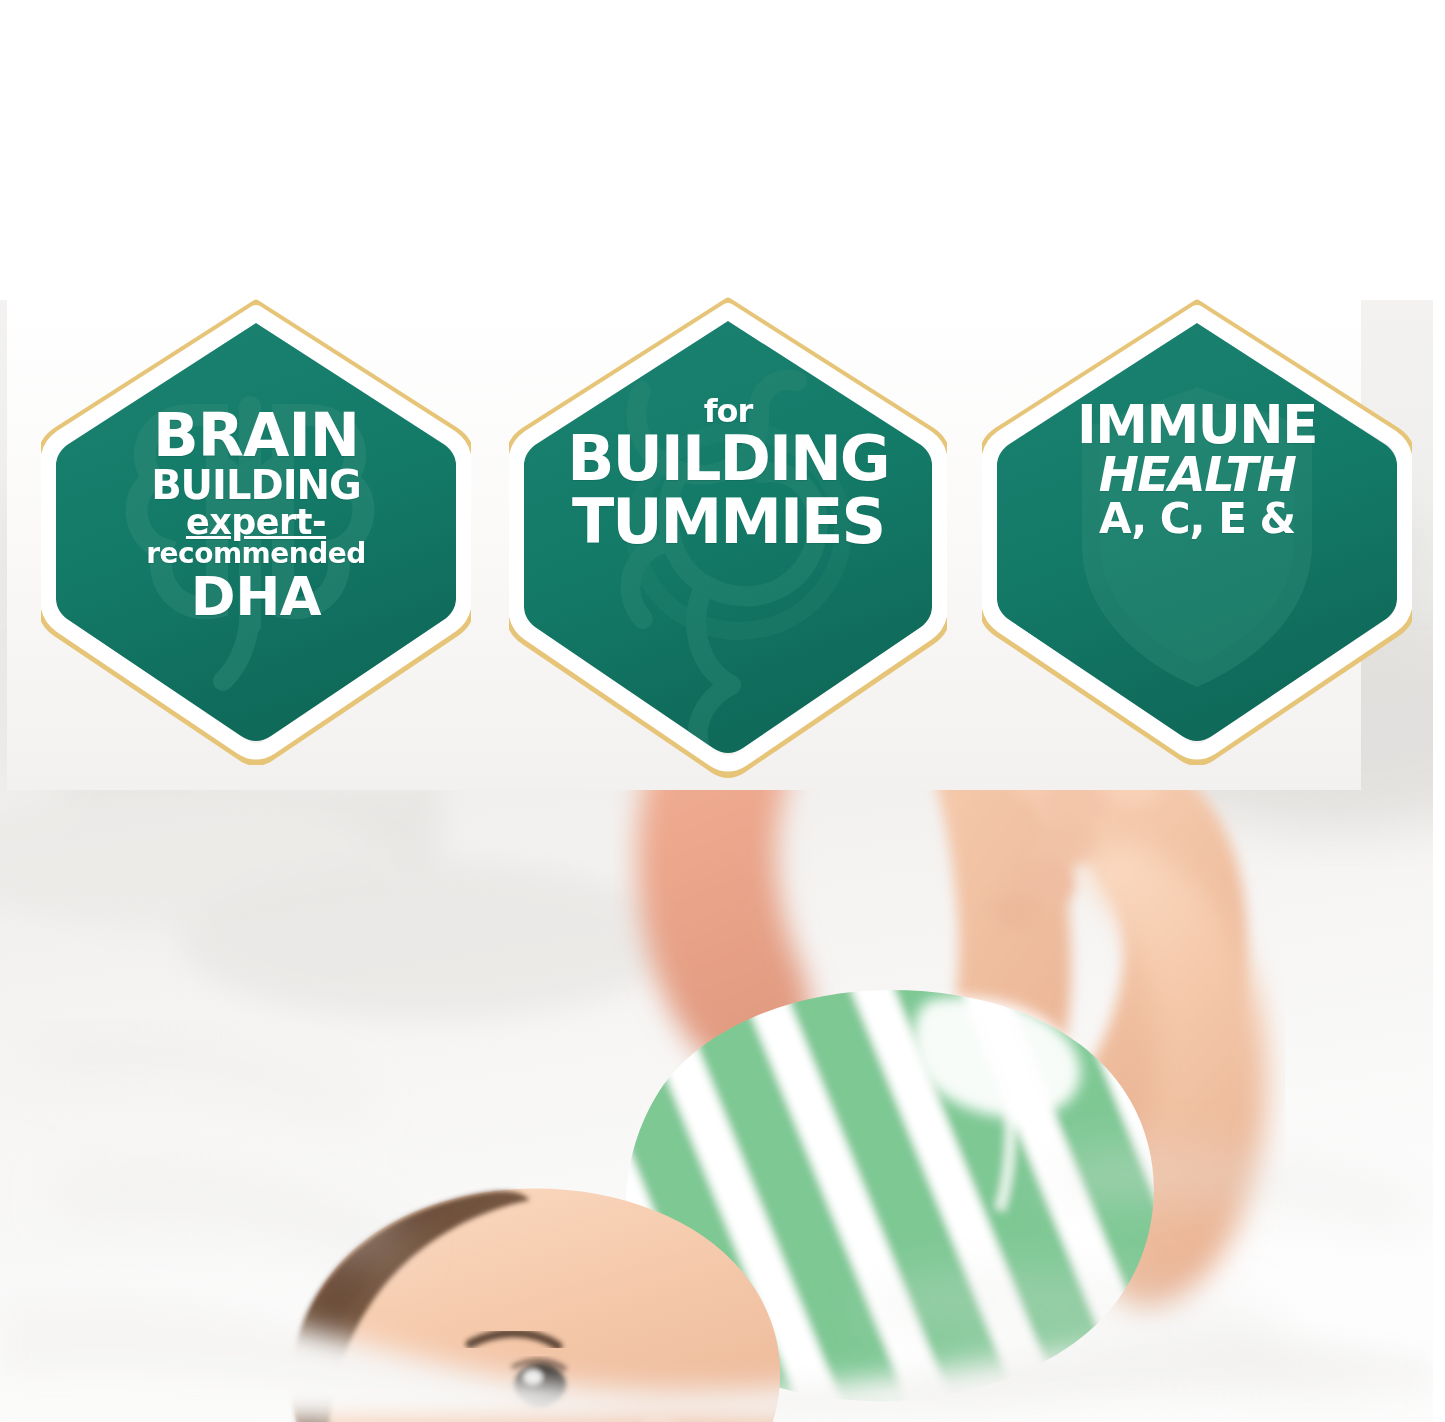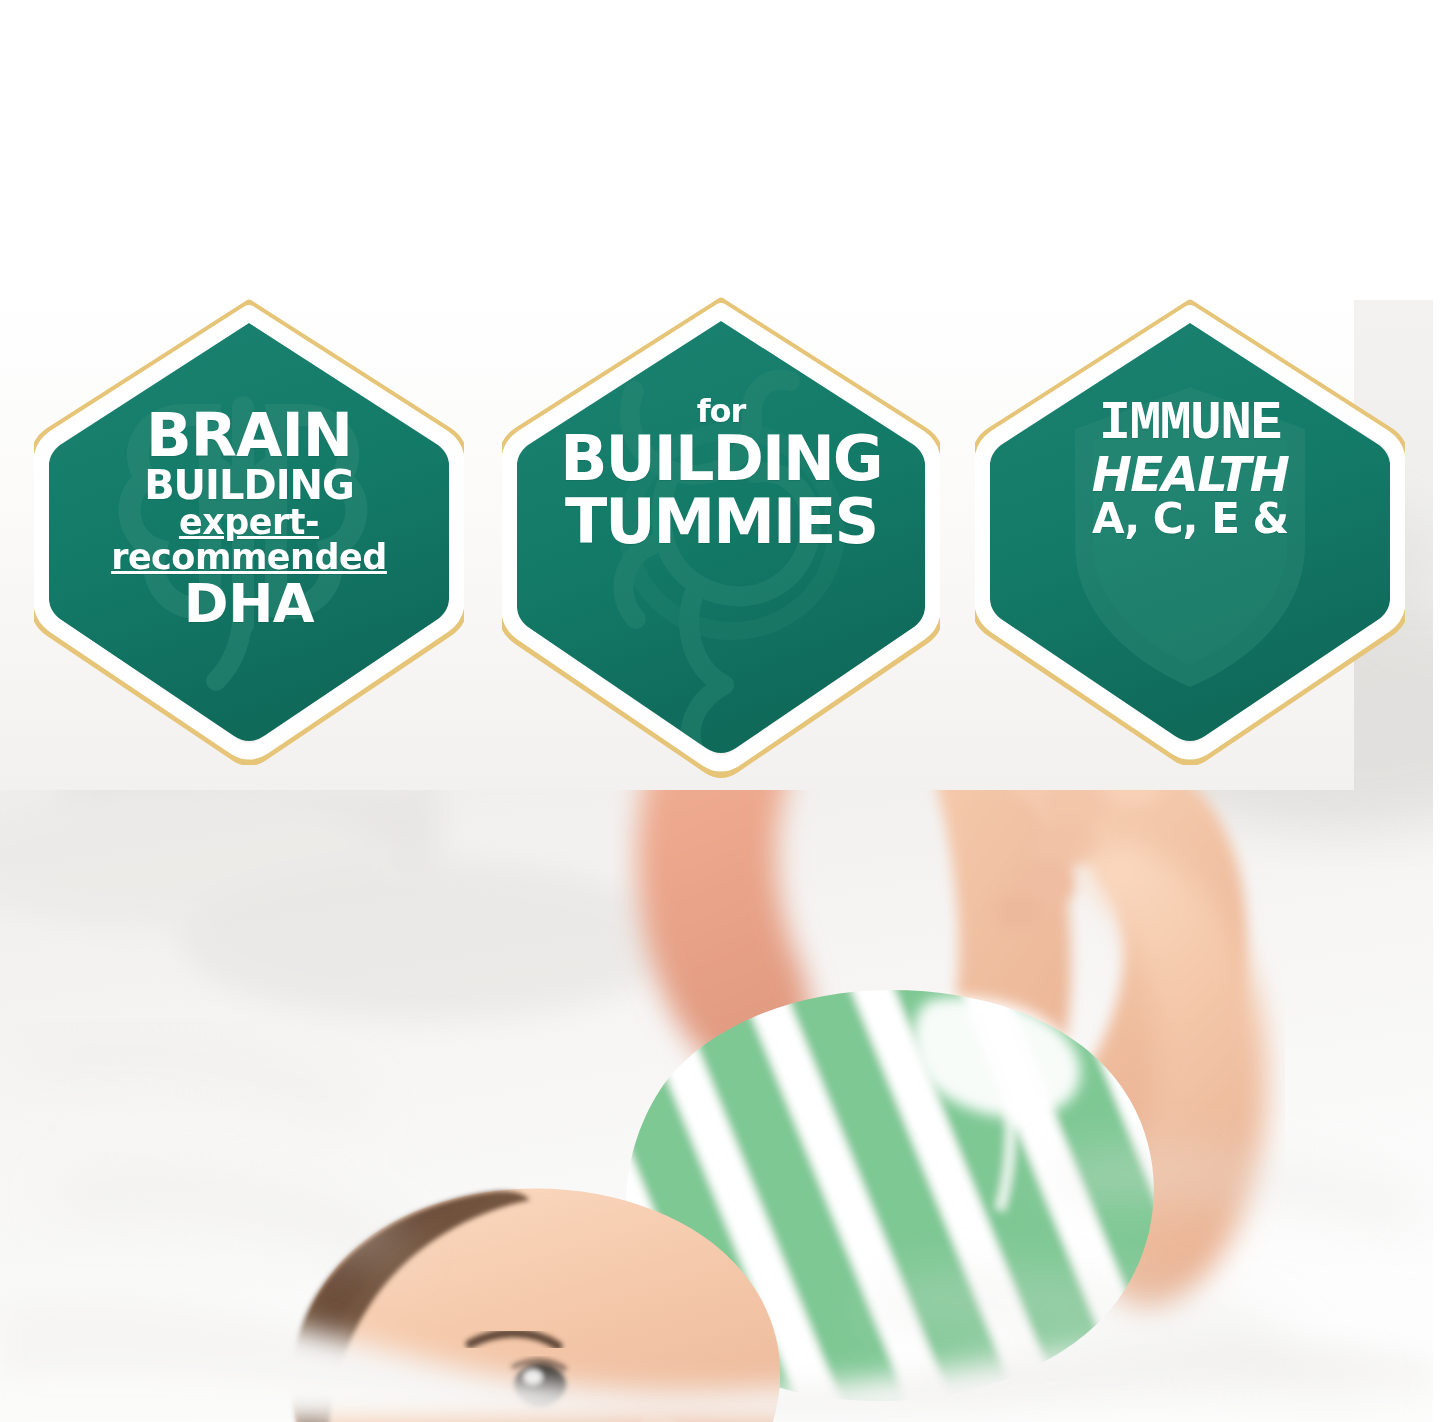--- a/index.html
+++ b/index.html
@@ -38,21 +38,21 @@
     font-size:118px;
     line-height:0.9;
     letter-spacing:-2px;
     color:#11A85E;
     transform:scaleX(0.95);
     white-space:nowrap;
   }
 
   
   .badge-strip{
-    position:absolute;left:0;top:295px;width:1354px;height:495px;
+    position:absolute;left:7px;top:295px;width:1354px;height:495px;
     z-index:35;
     background:linear-gradient(180deg,#ffffff 0%,#fbfaf9 45%,#f2f1ef 100%);
   }
   .badge{
     position:absolute;
     top:0;
   }
   .badge svg{display:block;}
 
   .badge-text{
@@ -65,34 +65,34 @@
     text-shadow:0 1px 1px rgba(0,60,50,0.18);
   }
   .bt-line{display:block;white-space:nowrap;}
 
   
   #badge-1{left:34px;width:430px;}
   #badge-1 .badge-text{top:112px;}
   #badge-1 .l1{font-size:60px;line-height:0.96;letter-spacing:-1px;transform:scaleX(1.0);}
   #badge-1 .l2{font-size:40px;line-height:1.0;letter-spacing:-1px;}
   #badge-1 .l3{font-size:35px;line-height:1.02;font-weight:bold;letter-spacing:-0.5px;text-decoration:underline;}
-  #badge-1 .l4{font-size:35px;line-height:1.02;font-weight:bold;letter-spacing:-0.5px;text-decoration:underline;}
+  #badge-1 .l4{font-size:28px;line-height:1.02;font-weight:bold;letter-spacing:-0.5px;}
   #badge-1 .l5{font-size:54px;line-height:1.05;letter-spacing:-0.5px;}
 
   
   #badge-2{left:502px;width:438px;}
   #badge-2 .badge-text{top:100px;}
   #badge-2 .l1{font-size:32px;line-height:1.0;letter-spacing:-1px;}
   #badge-2 .l2{font-size:62px;line-height:1.02;letter-spacing:-2px;}
   #badge-2 .l3{font-size:62px;line-height:1.02;letter-spacing:-2px;}
 
   
   #badge-3{left:975px;width:430px;}
   #badge-3 .badge-text{top:104px;}
-  #badge-3 .l1{font-size:53px;line-height:0.98;letter-spacing:-1.5px;font-family:Liberation Mono, monospace;}
+  #badge-3 .l1{font-size:53px;line-height:0.98;letter-spacing:-1.5px;}
   #badge-3 .l2{font-size:48px;line-height:0.98;letter-spacing:-1.5px;font-style:italic;}
   #badge-3 .l3{font-size:42px;line-height:1.02;letter-spacing:-1px;}
   #badge-3 .l4{font-size:42px;line-height:1.02;letter-spacing:-1px;}
   #badge-3 .l5{font-size:42px;line-height:1.02;letter-spacing:-1px;}
 
   
   .photo{
     position:absolute;left:0;top:300px;width:1433px;height:1122px;
     overflow:hidden;
     background:#f2f1ef;

